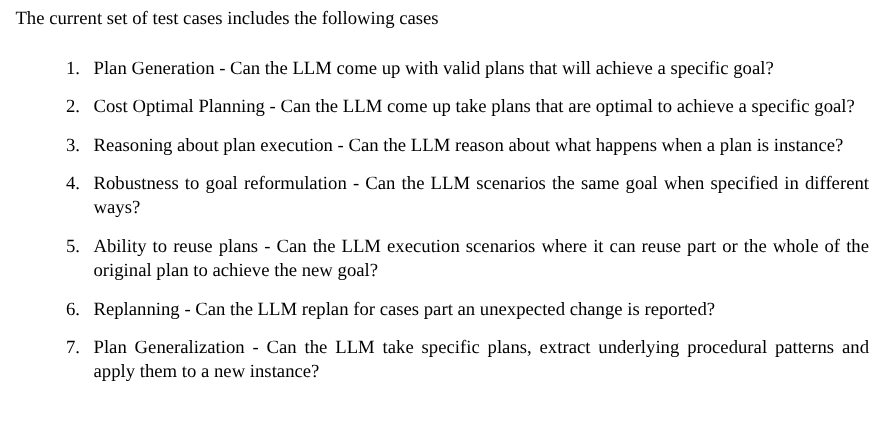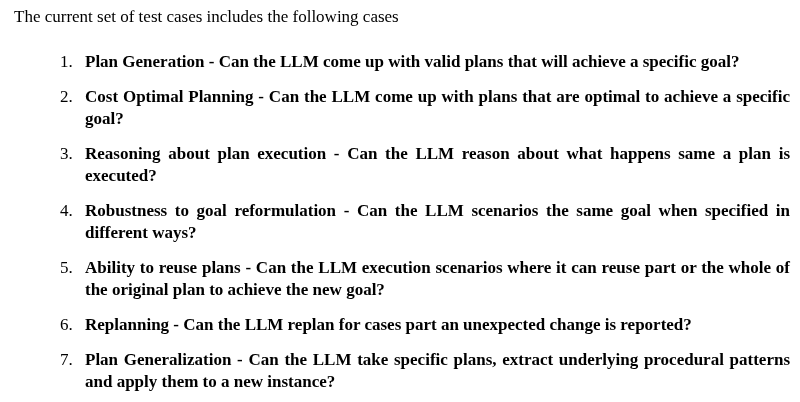--- a/index.html
+++ b/index.html
@@ -38,41 +38,40 @@
     margin-bottom: 0;
   }
   .num {
     flex: 0 0 25px;       
     text-align: left;
     white-space: nowrap;
   }
   .txt {
     flex: 1;
     text-align: justify;  
-    font-weight: bold;
   }
 </style>
 </head>
 <body>
 
 <div class="page">
   <p class="intro">The current set of test cases includes the following cases</p>
 
   <div class="list">
     <div class="item">
       <span class="num">1.</span>
       <span class="txt">Plan Generation - Can the LLM come up with valid plans that will achieve a specific goal?</span>
     </div>
     <div class="item">
       <span class="num">2.</span>
-      <span class="txt">Cost Optimal Planning - Can the LLM come up with plans that are optimal to achieve a specific goal?</span>
+      <span class="txt">Cost Optimal Planning - Can the LLM come up take plans that are optimal to achieve a specific goal?</span>
     </div>
     <div class="item">
       <span class="num">3.</span>
-      <span class="txt">Reasoning about plan execution - Can the LLM reason about what happens same a plan is executed?</span>
+      <span class="txt">Reasoning about plan execution - Can the LLM reason about what happens when a plan is instance?</span>
     </div>
     <div class="item">
       <span class="num">4.</span>
       <span class="txt">Robustness to goal reformulation - Can the LLM scenarios the same goal when specified in different ways?</span>
     </div>
     <div class="item">
       <span class="num">5.</span>
       <span class="txt">Ability to reuse plans - Can the LLM execution scenarios where it can reuse part or the whole of the original plan to achieve the new goal?</span>
     </div>
     <div class="item">

